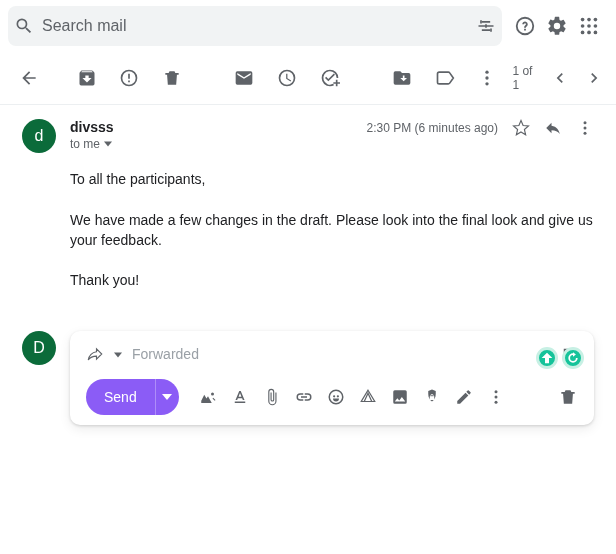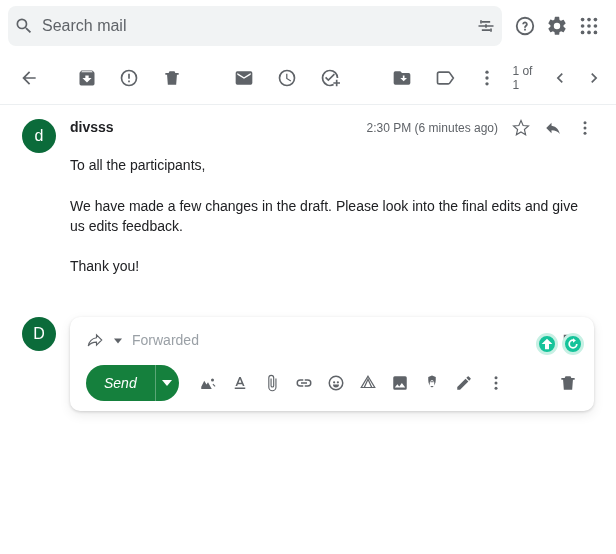--- a/index.html
+++ b/index.html
@@ -32,21 +32,21 @@
   .reply-top { display: flex; align-items: center; gap: 10px; color: #5f6368; }
   .reply-top .recip { color: #9aa0a6; font-size: 14px; }
   .reply-top .popout { margin-left: auto; }
   .reply-body { margin-top: 40px; font-size: 13px; color: #202124; position: relative; }
   .text-cursor { position: absolute; top: -22px; left: 86px; }
   .reply-body .fwd-from { margin-top: 2px; }
   .reply-body .fwd-from b { font-weight: bold; }
   .grammarly { position: absolute; right: 10px; bottom: 56px; display: flex; gap: 4px; }
   .gram-badge { width: 22px; height: 22px; border-radius: 50%; background: #15c39a; border: 3px solid #c7f0e4; }
   .compose-bar { display: flex; align-items: center; gap: 4px; margin-top: 16px; }
-  .send-btn { display: flex; align-items: center; background: #15803d; border-radius: 18px; height: 36px; overflow: hidden; font-style: italic; }
+  .send-btn { display: flex; align-items: center; background: #8b5cf6; border-radius: 18px; height: 36px; overflow: hidden; }
   .send-main { color: #fff; font-weight: 500; padding: 0 18px; font-size: 14px; }
   .send-split { width: 24px; height: 36px; display: flex; align-items: center; justify-content: center; border-left: 1px solid rgba(255,255,255,0.3); }
   .send-split svg { fill: #fff; width: 10px; height: 10px; }
   .compose-icons { display: flex; align-items: center; gap: 2px; margin-left: 10px; }
   .compose-icons .icon { width: 30px; height: 30px; }
   .compose-icons .icon svg { width: 18px; height: 18px; }
   .trash-right { margin-left: auto; }
   .drop-tri svg { width: 8px; height: 8px; fill: #5f6368; }
 </style>
 </head>
@@ -166,20 +166,26 @@
     </span>
   </div>
 </div>
 
 <div class="mail-area">
   <div class="avatar">d</div>
   <div class="mail-content">
     <div class="mail-head">
       <div class="from">
         <div class="sender">divsss</div>
+        <div class="to">
+          <span>to me</span>
+          <span class="drop-tri"><svg viewBox="0 0 10 10">
+                <path d="M0 2l5 6 5-6z"></path>
+              </svg></span>
+        </div>
       </div>
       <div class="meta">
         <span>2:30 PM (6 minutes ago)</span>
         <span class="icon">
           <svg viewBox="0 0 24 24">
               <path d="M12 17.27L18.18 21l-1.64-7.03L22 9.24l-7.19-.61L12 2 9.19 8.63 2 9.24l5.46 4.73L5.82 21z" fill="none" stroke="#5f6368" stroke-width="1.5"></path>
             </svg>
         </span>
         <span class="icon">
           <svg viewBox="0 0 24 24">
@@ -190,21 +196,21 @@
           <svg viewBox="0 0 24 24">
               <circle cx="12" cy="5" r="2"></circle>
               <circle cx="12" cy="12" r="2"></circle>
               <circle cx="12" cy="19" r="2"></circle>
             </svg>
         </span>
       </div>
     </div>
     <div class="body-text">To all the participants,
 
-We have made a few changes in the draft. Please look into the final edits and give us edits feedback.
+We have made a few changes in the draft. Please look into the final look and give us your feedback.
 
 Thank you!</div>
   </div>
 </div>
 
 <div class="reply-wrap">
   <div class="avatar" style="background:#0b6b3a;">D</div>
   <div class="reply-box">
     <div class="reply-top">
       <span class="icon">

